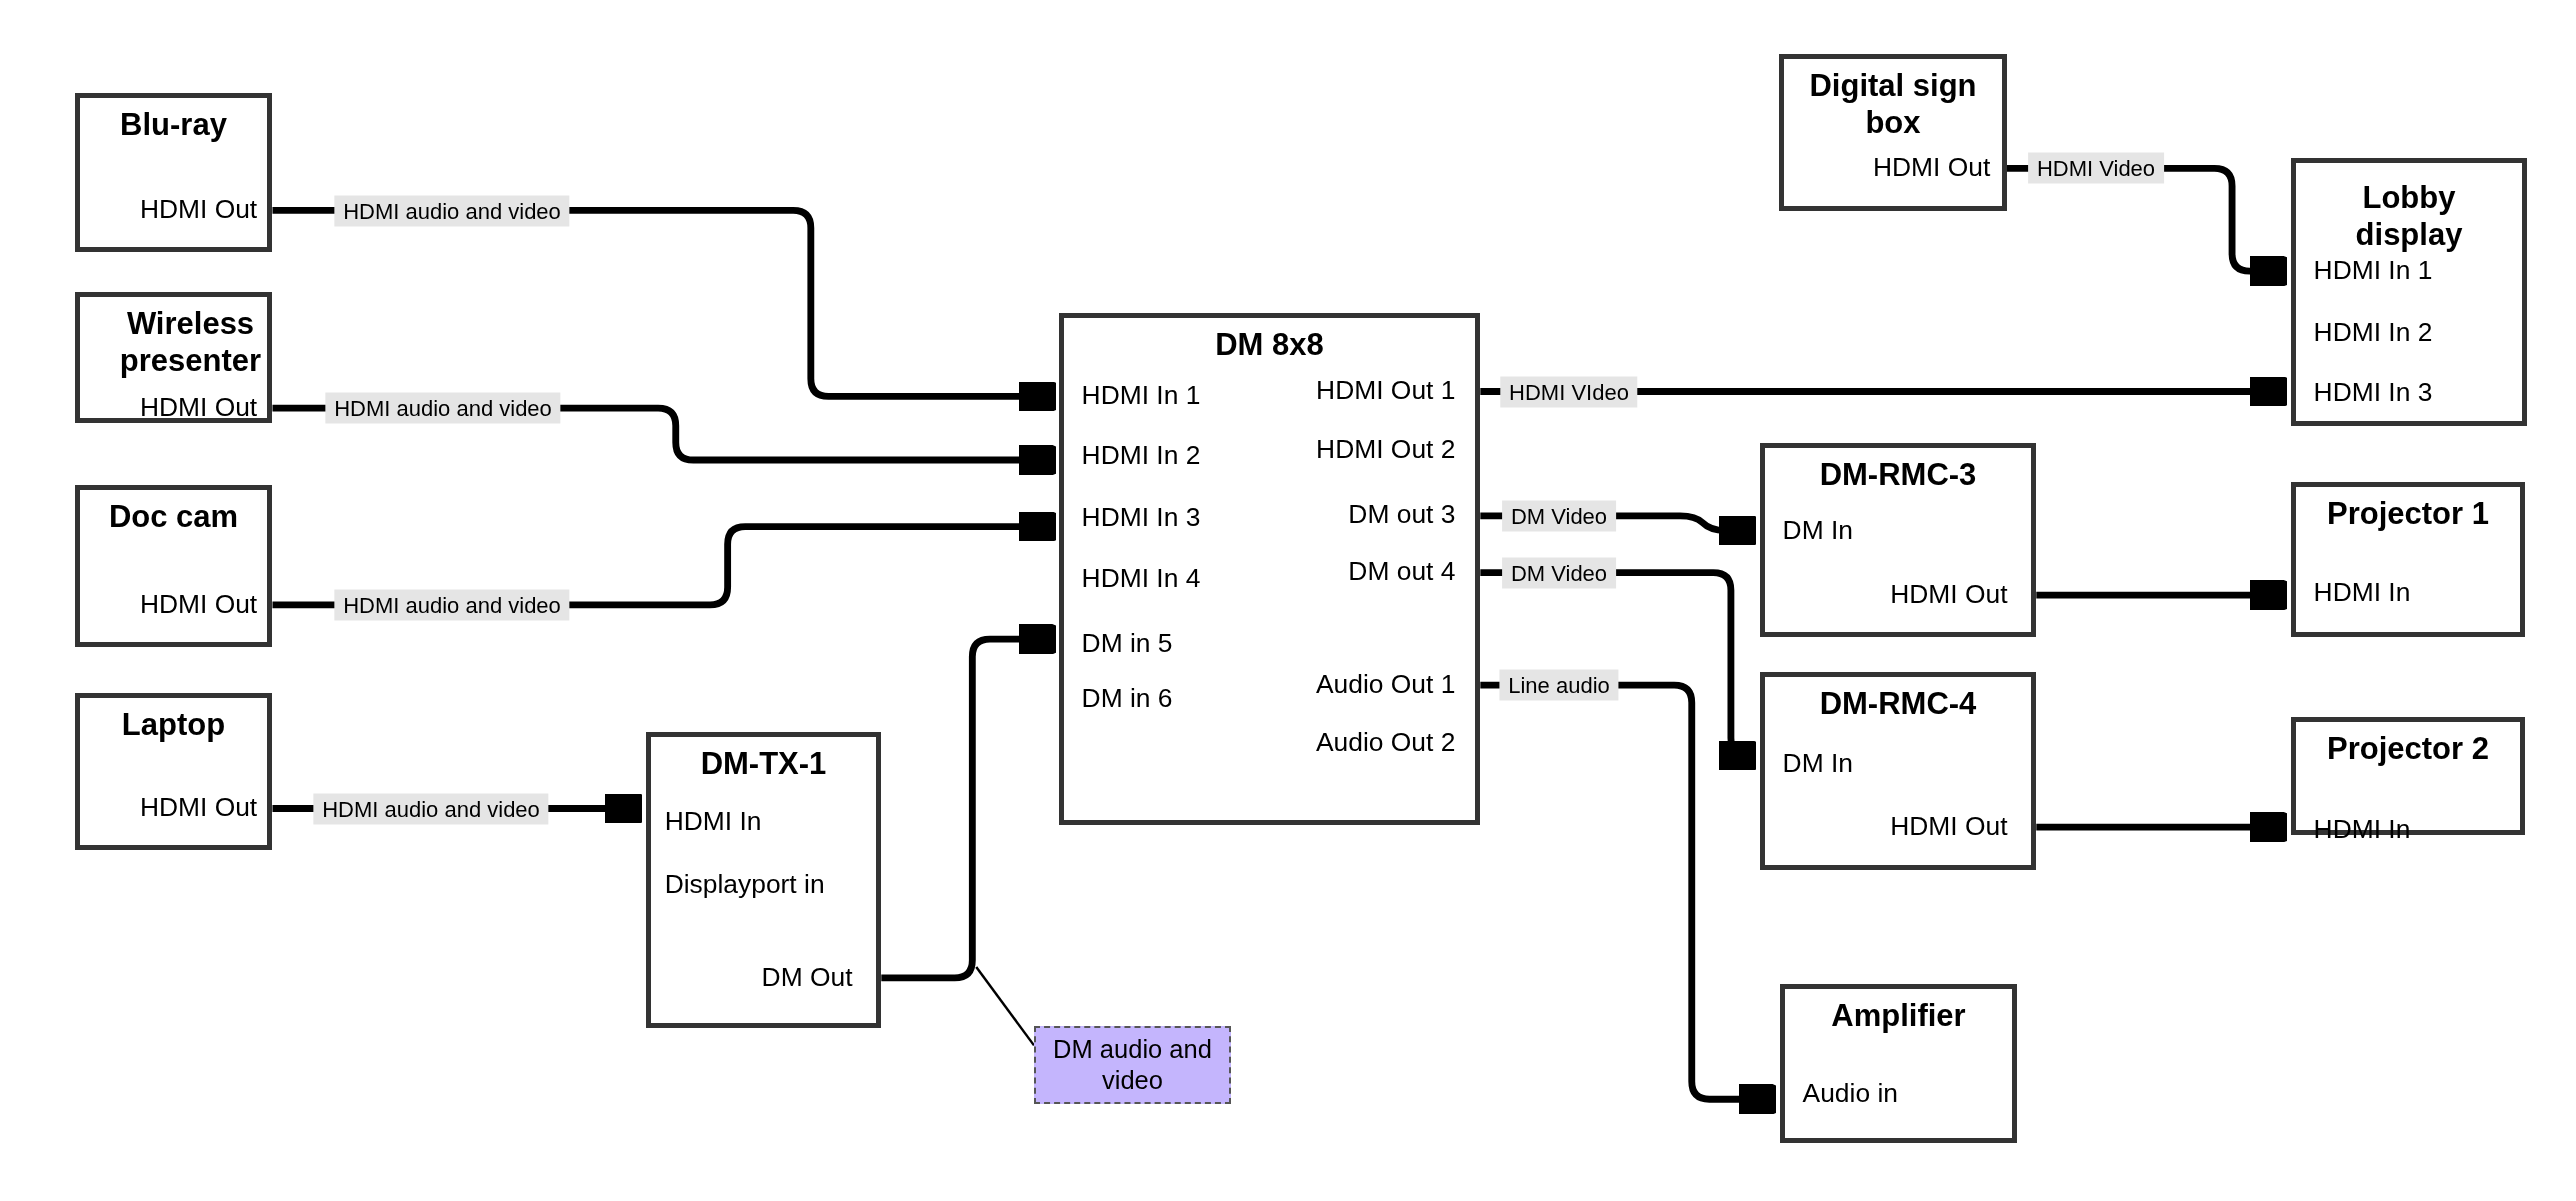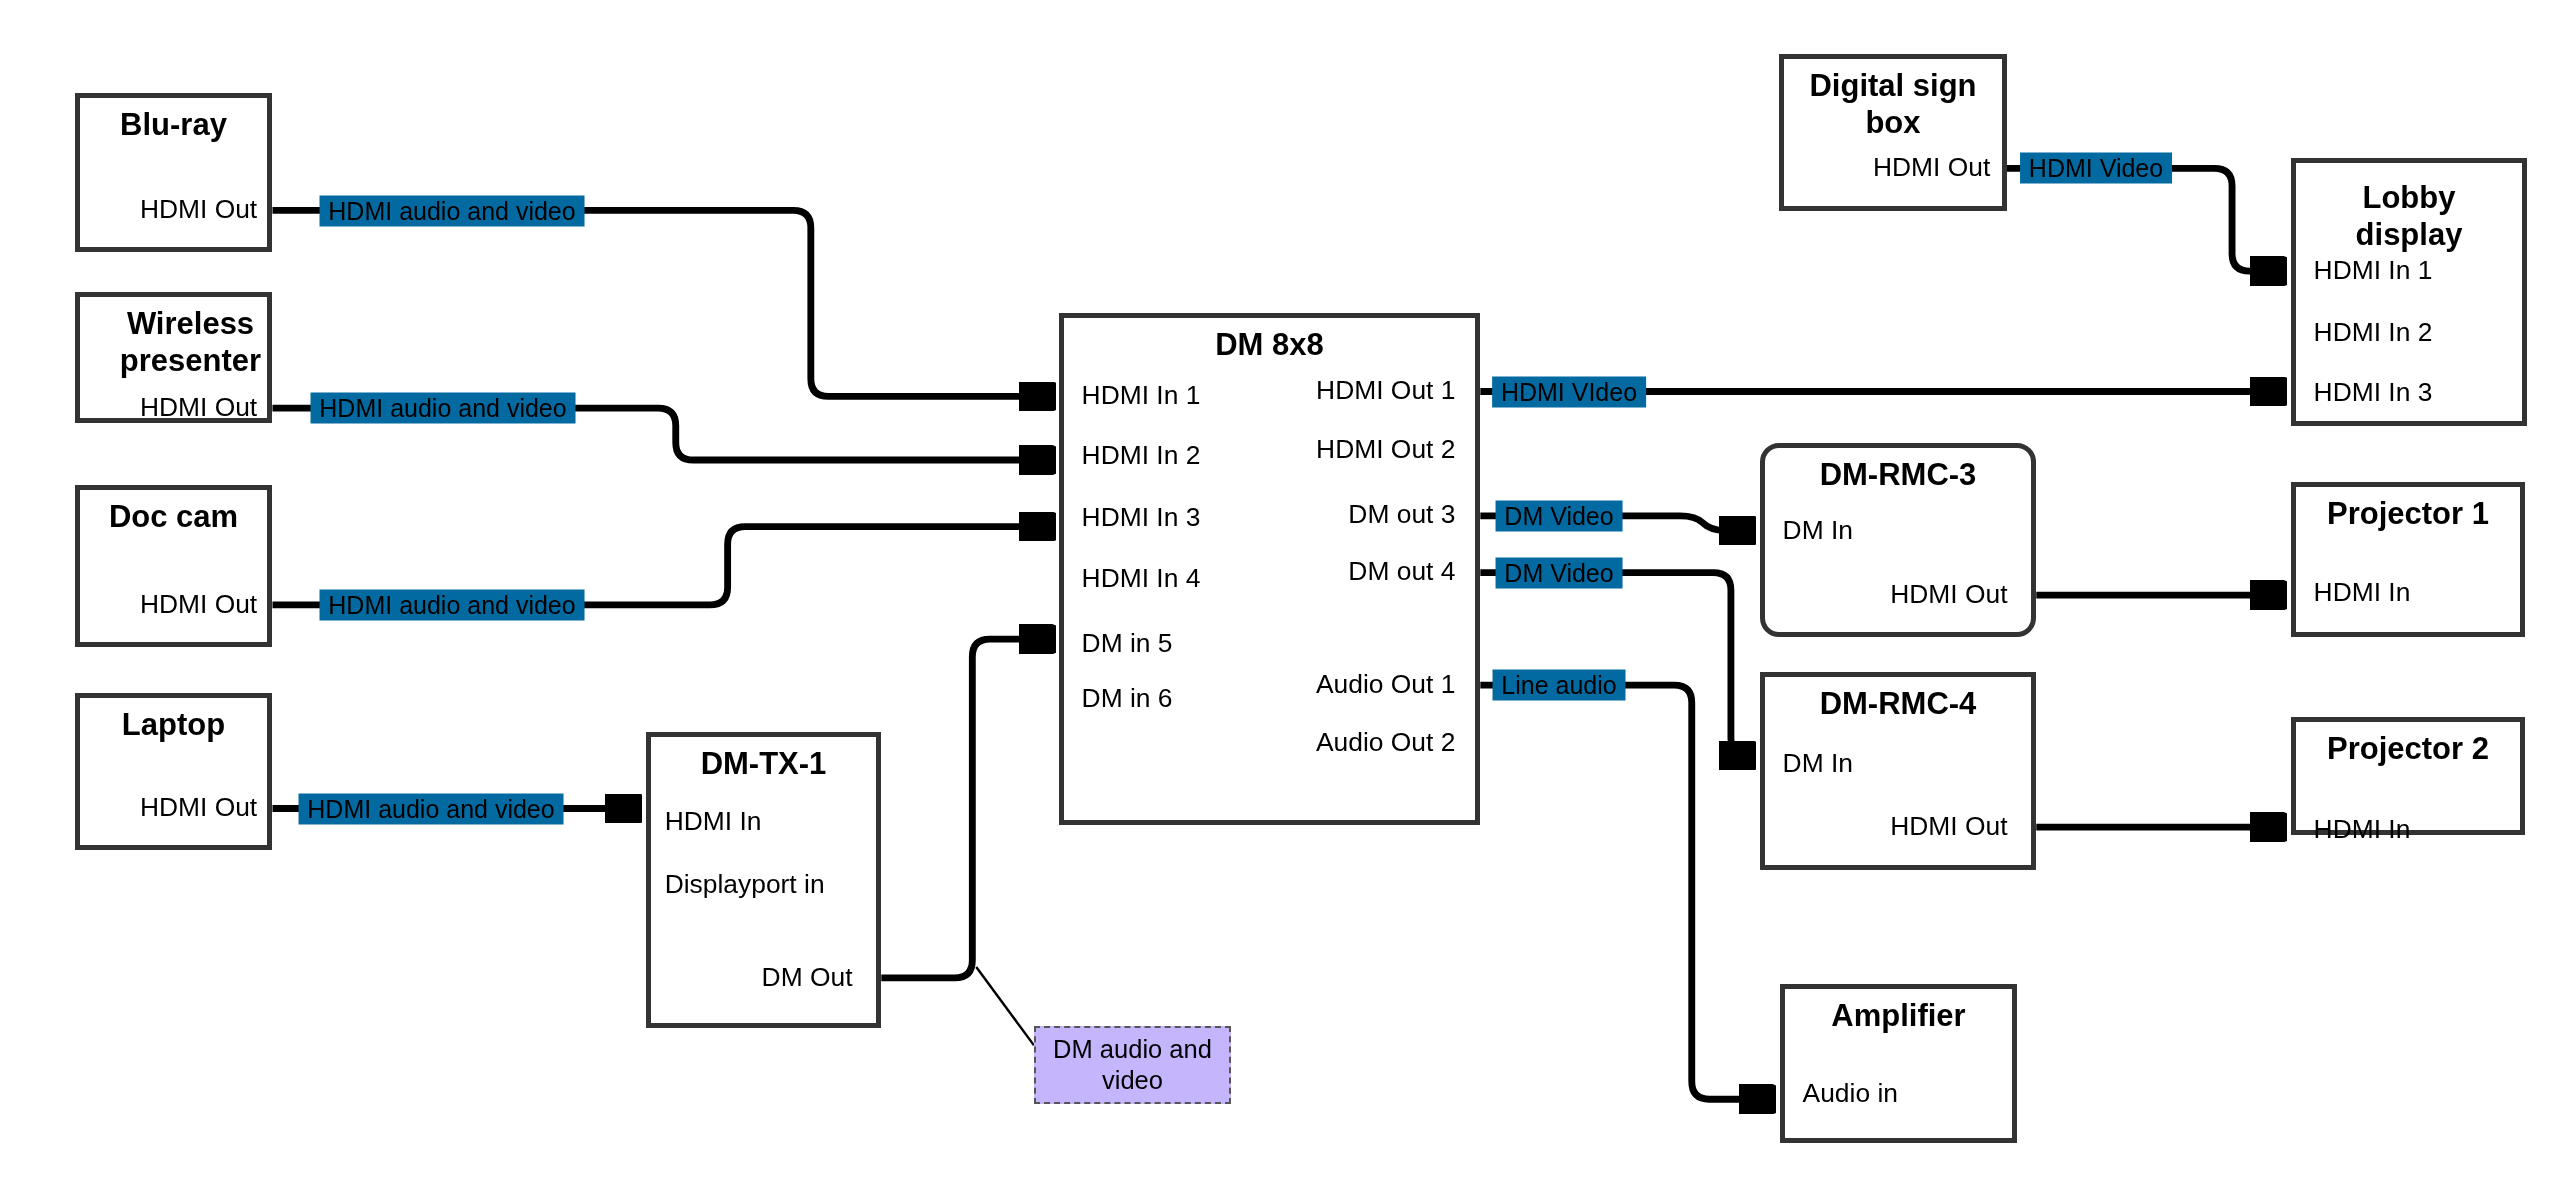--- a/index.html
+++ b/index.html
@@ -17,21 +17,21 @@
     margin:8px auto 0 auto;text-align:center;font-weight:bold;
     font-size:31px;line-height:37px;white-space:normal;
   }
   .port{
     position:absolute;font-size:26.4px;line-height:33px;white-space:nowrap;color:#000;
   }
   .port.pl{left:17.6px;}
   .port.pr{right:19.6px;text-align:right;}
   .conn-label{
     position:absolute;transform:translate(-50%,-50%);
-    background:#0369a1;padding:0 8.8px;font-size:25px;line-height:31px;white-space:nowrap;
+    background:#e5e5e5;padding:0 8.8px;font-size:22px;line-height:31px;white-space:nowrap;
   }
   .note{
     position:absolute;border:2.4px dashed #555;background:#c4b5fd;box-sizing:border-box;
     display:flex;align-items:center;justify-content:center;text-align:center;
     font-size:25.5px;line-height:31px;padding:3.9px 9.8px;
   }
 </style>
 </head>
 <body>
 
@@ -106,21 +106,21 @@
     <div class="port pr" style="top:92px;right:11.7px;">HDMI Out</div>
   </div>
 
   <div class="node" style="left:2291px;top:158px;width:236px;height:268px;">
     <div class="title" style="width:137px;margin-top:15.7px;">Lobby display</div>
     <div class="port pl" style="top:91px;">HDMI In 1</div>
     <div class="port pl" style="top:153px;">HDMI In 2</div>
     <div class="port pl" style="top:213px;">HDMI In 3</div>
   </div>
 
-  <div class="node" style="left:1760px;top:443px;width:276px;height:194px;border-radius:19px;">
+  <div class="node" style="left:1760px;top:443px;width:276px;height:194px;">
     <div class="title">DM-RMC-3</div>
     <div class="port pl" style="top:66px;">DM In</div>
     <div class="port pr" style="top:130px;right:23.5px;">HDMI Out</div>
   </div>
 
   <div class="node" style="left:2291px;top:482px;width:234px;height:155px;">
     <div class="title">Projector 1</div>
     <div class="port pl" style="top:89px;">HDMI In</div>
   </div>
 

